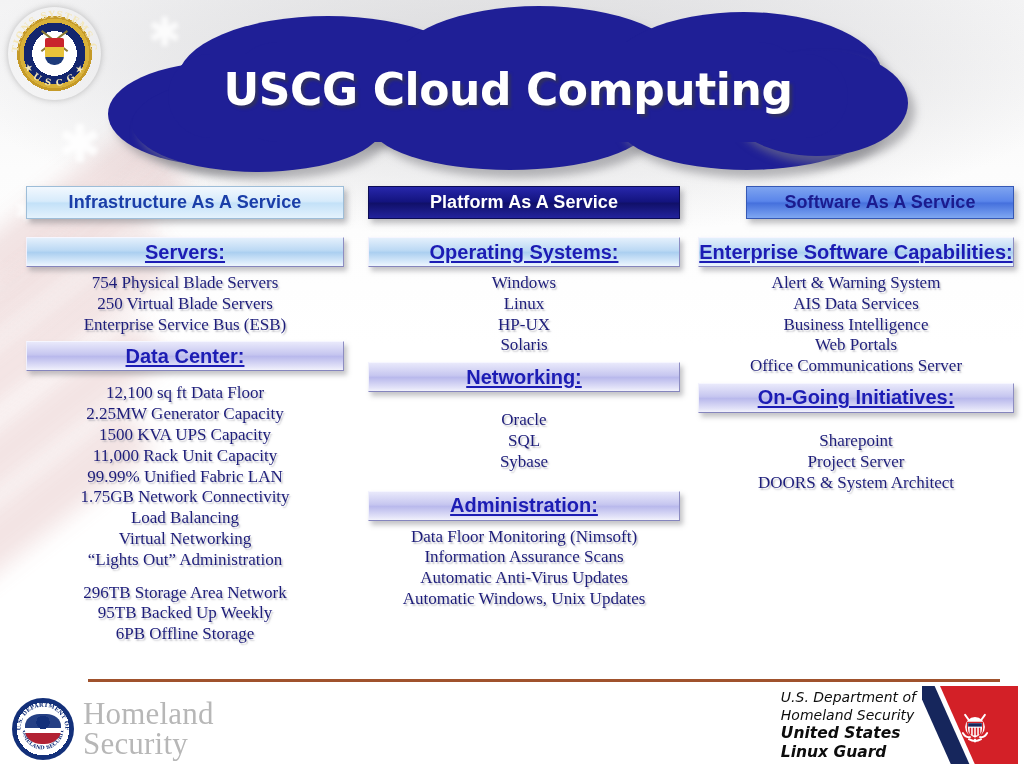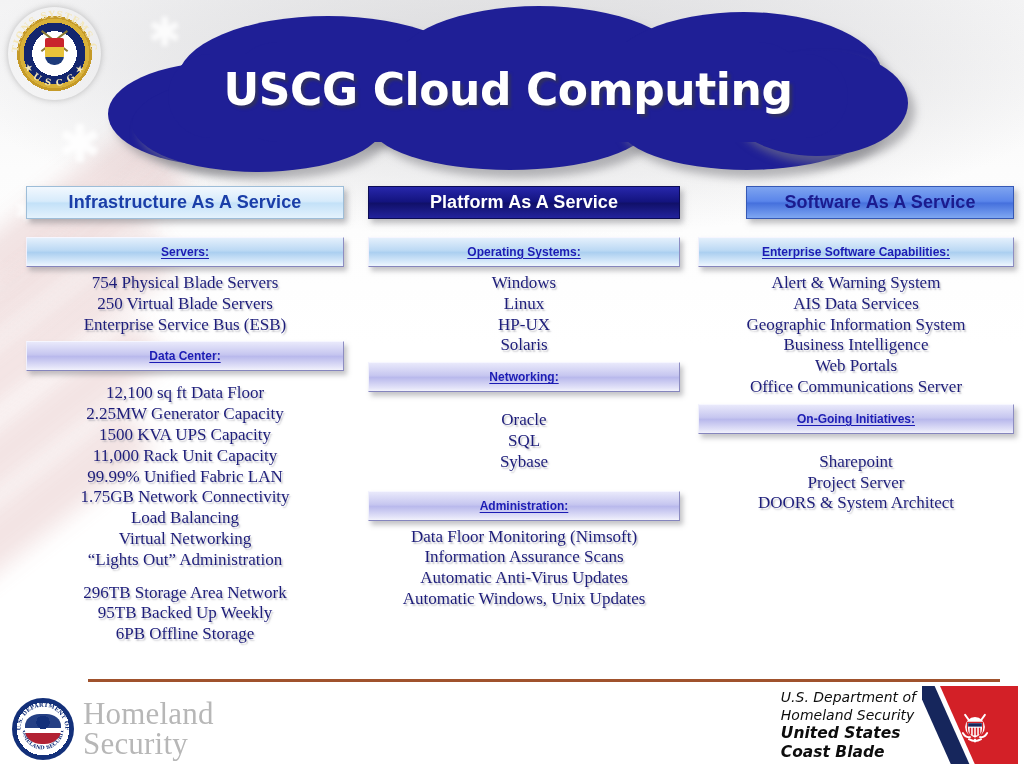--- a/index.html
+++ b/index.html
@@ -148,21 +148,21 @@
     height: 30px;
     display: flex; align-items: center; justify-content: center;
     background: linear-gradient(180deg,#e9e9fb 0%, #c7c7f0 44%, #b9b9ec 52%, #e2e2f8 88%, #f2f2fc 100%);
     border-top: 1px solid #f6f6ff;
     border-left: 1px solid #f0f0fc;
     border-right: 1px solid #8d8dc2;
     border-bottom: 1px solid #8585bd;
     box-shadow: 3px 4px 5px rgba(125,125,130,0.45);
     color: #1c1cb4;
     font-weight: bold;
-    font-size: 12px;
+    font-size: 20px;
     text-decoration: underline;
     text-underline-offset: 2px;
     white-space: nowrap;
   }
   .sub-header.blueish {
     background: linear-gradient(180deg,#e4f0fc 0%, #bcd9f4 44%, #abcff0 52%, #dcecfb 88%, #eff7fe 100%);
   }
 
   
   .items {
@@ -395,21 +395,20 @@
 
     <div class="col" id="col-saas">
       <div class="tier-header saas">Software As A Service</div>
 
       <div class="gap-c"></div>
       <div class="sub-header blueish">Enterprise Software Capabilities:</div>
       <div class="gap-a"></div>
       <ul class="items">
         <li>Alert &amp; Warning System</li>
         <li>AIS Data Services</li>
-        <li>Geographic Information System</li>
         <li>Business Intelligence</li>
         <li>Web Portals</li>
         <li>Office Communications Server</li>
       </ul>
 
       <div class="gap-a"></div>
       <div class="sub-header">On-Going Initiatives:</div>
       <div class="gap-c"></div>
       <ul class="items">
         <li>Sharepoint</li>
@@ -444,21 +443,21 @@
       <div>Homeland</div>
       <div>Security</div>
     </div>
   </div>
 
   <div id="uscg-block">
     <div id="uscg-text">
       <div class="line-light">U.S. Department of</div>
       <div class="line-light">Homeland Security</div>
       <div class="line-bold">United States</div>
-      <div class="line-bold">Coast Blade</div>
+      <div class="line-bold">Linux Guard</div>
     </div>
     <div id="uscg-mark">
       <div class="stripe-navy"></div>
       <div class="stripe-red"></div>
       <div class="cg-emblem">
         <svg viewBox="0 0 100 100">
           <g stroke="#ffffff" stroke-width="5" fill="none" stroke-linecap="round">
             <path d="M24,18 L44,46"></path>
             <path d="M76,18 L56,46"></path>
             <path d="M18,66 q8,14 20,10"></path>

